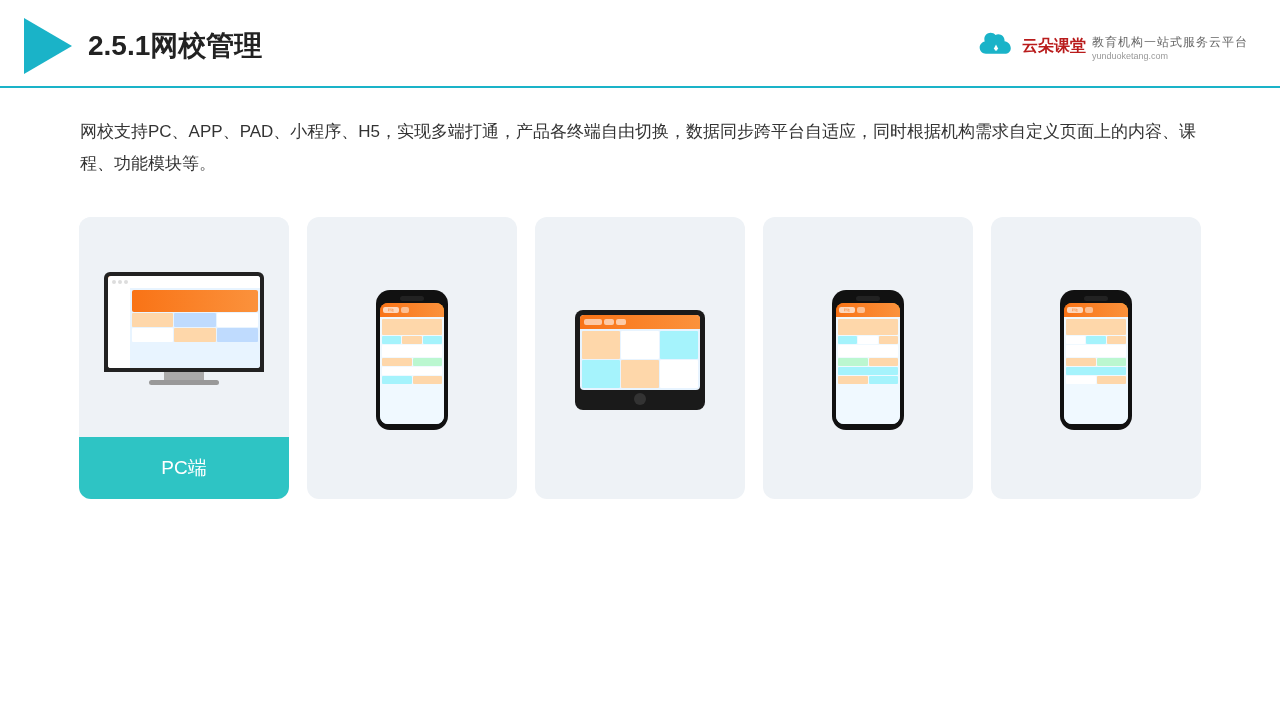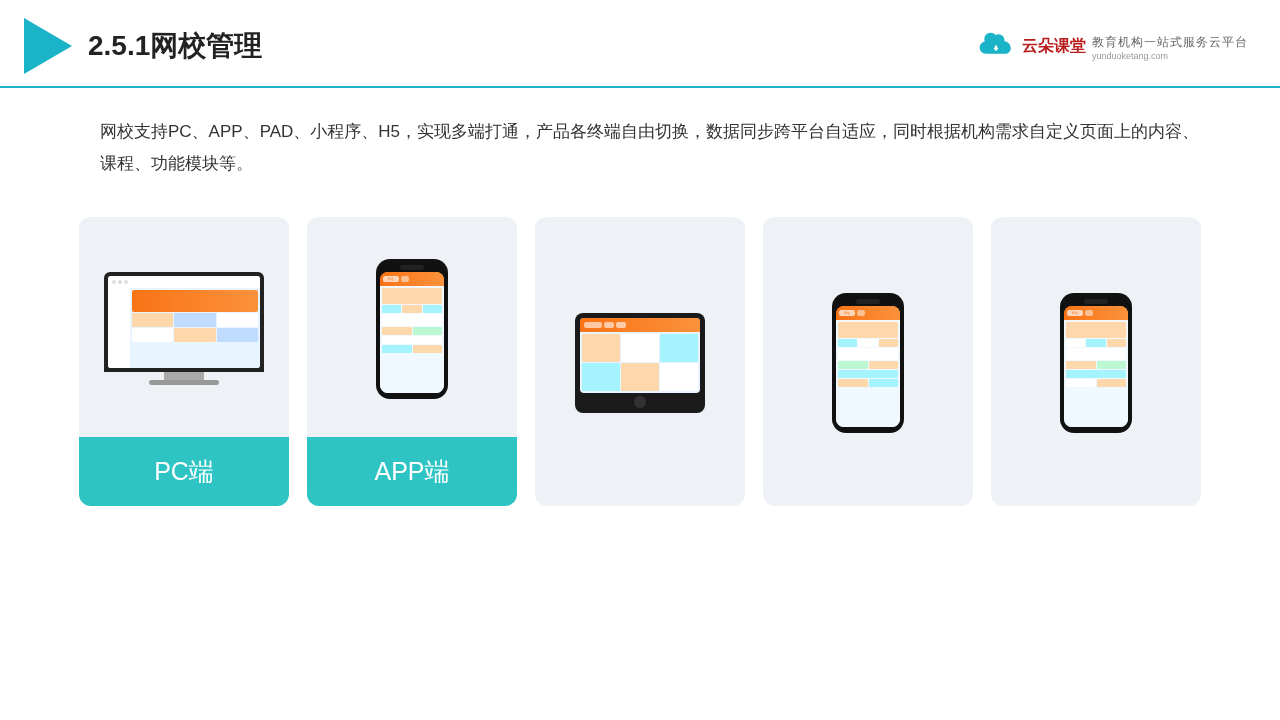--- a/index.html
+++ b/index.html
@@ -63,21 +63,21 @@
       letter-spacing: 1px;
       margin-top: 2px;
     }
     .brand-url {
       font-size: 9px;
       color: #999;
     }
 
     
     .description {
-      padding: 28px 80px 0 100px;
+      padding: 28px 80px 0 80px;
       font-size: 17px;
       color: #333;
       line-height: 1.9;
     }
 
     
     .cards-container {
       display: flex;
       gap: 18px;
       padding: 36px 60px 0 60px;
@@ -99,21 +99,21 @@
       align-items: center;
       justify-content: center;
       padding: 20px 12px 16px 12px;
       min-height: 220px;
       background: #eef2f6;
     }
 
     .card-label {
       background: #2ec4c4;
       color: #fff;
-      font-size: 25px;
+      font-size: 19px;
       font-weight: 500;
       text-align: center;
       padding: 18px 0;
     }
 
     
     .pc-mockup {
       display: flex;
       flex-direction: column;
       align-items: center;
@@ -360,21 +360,20 @@
               </div>
               <div class="phone-row">
                 <div class="phone-block teal"></div>
                 <div class="phone-block orange"></div>
               </div>
             </div>
           </div>
         </div>
       </div>
     </div>
-    <div class="card-label">APP端</div>
   </div>
 
   <div class="card">
     <div class="card-image-area">
       <div class="tablet-mockup">
         <div class="tablet-screen">
           <div class="tablet-top-bar">
             <div class="tablet-nav-dot"></div>
             <div class="tablet-nav-dot" style="width:10px;"></div>
             <div class="tablet-nav-dot" style="width:10px;"></div>

